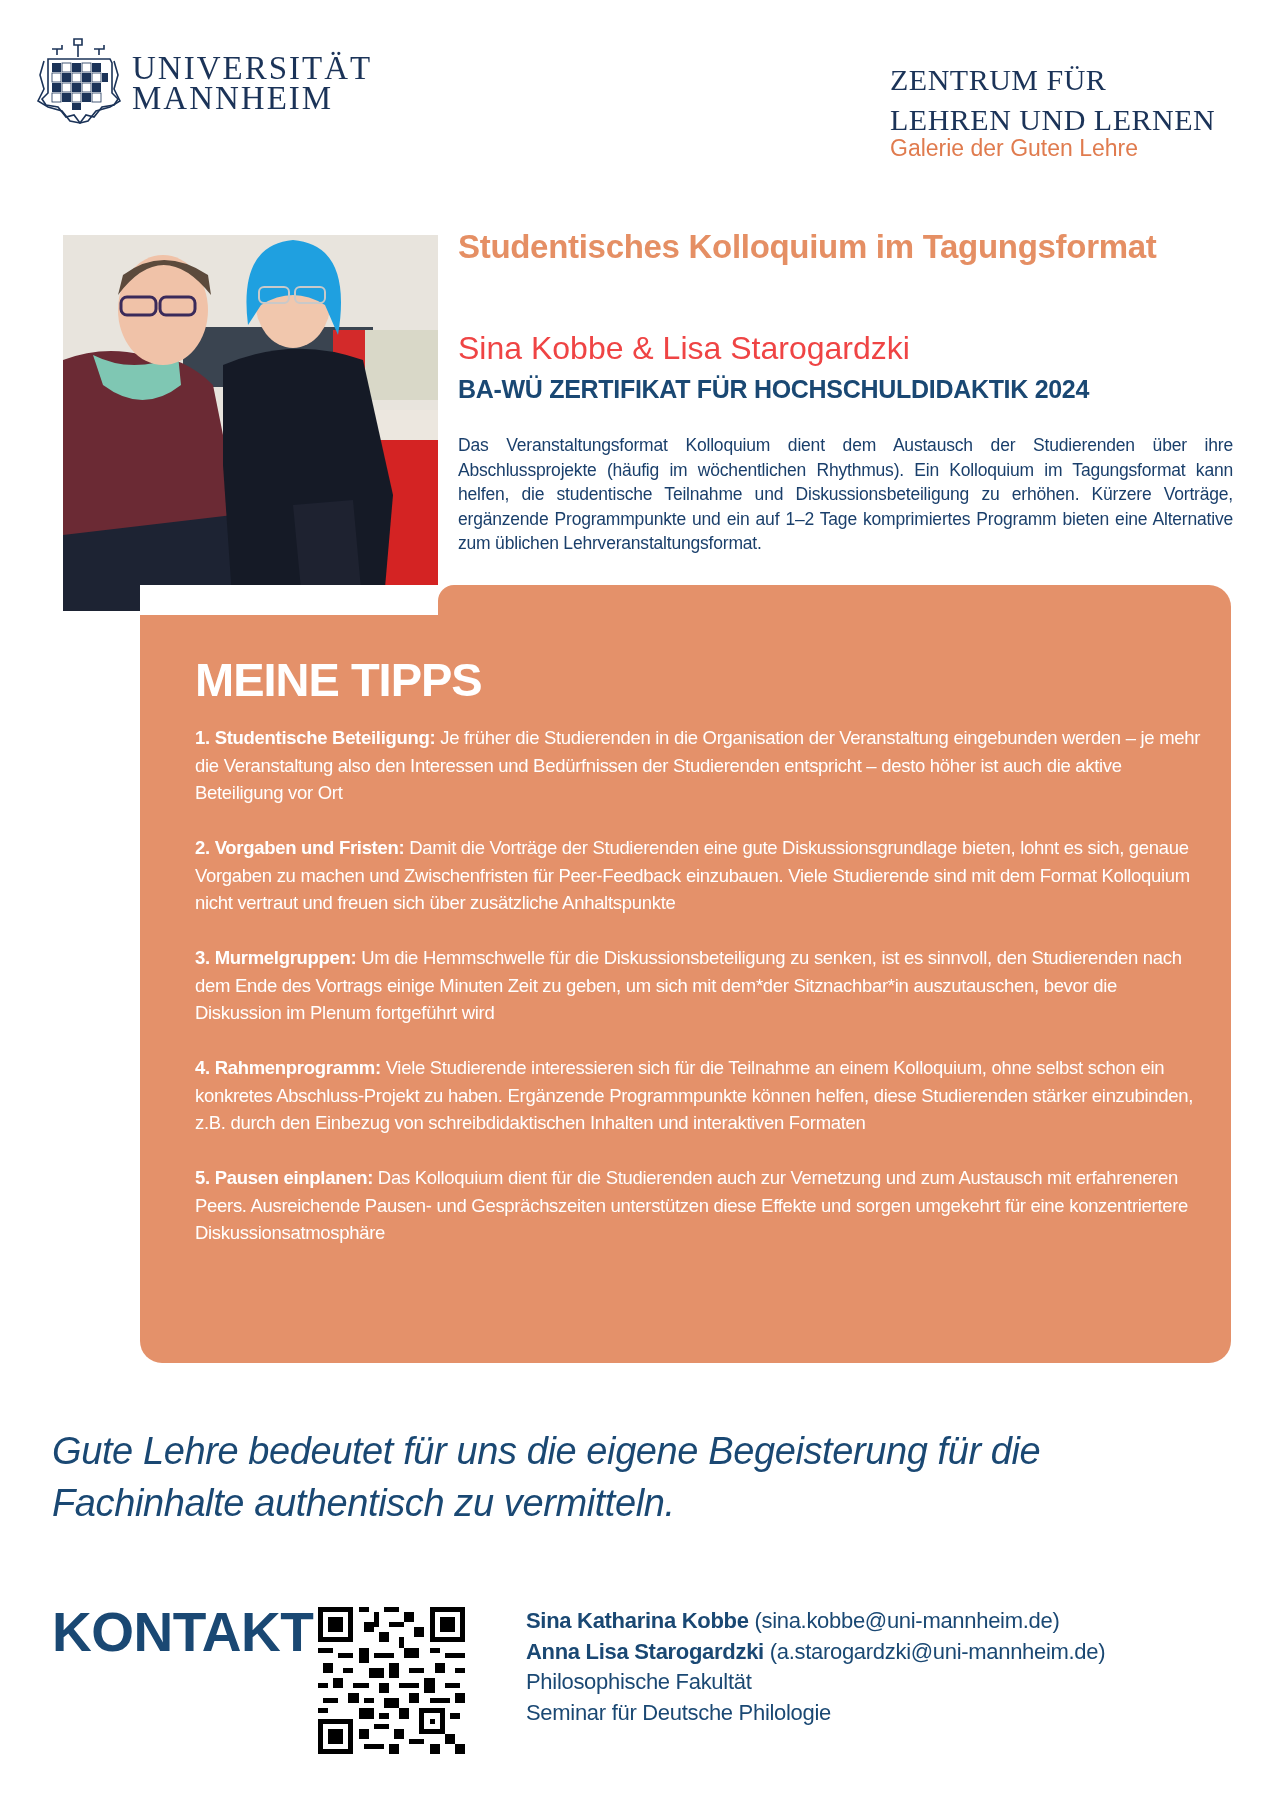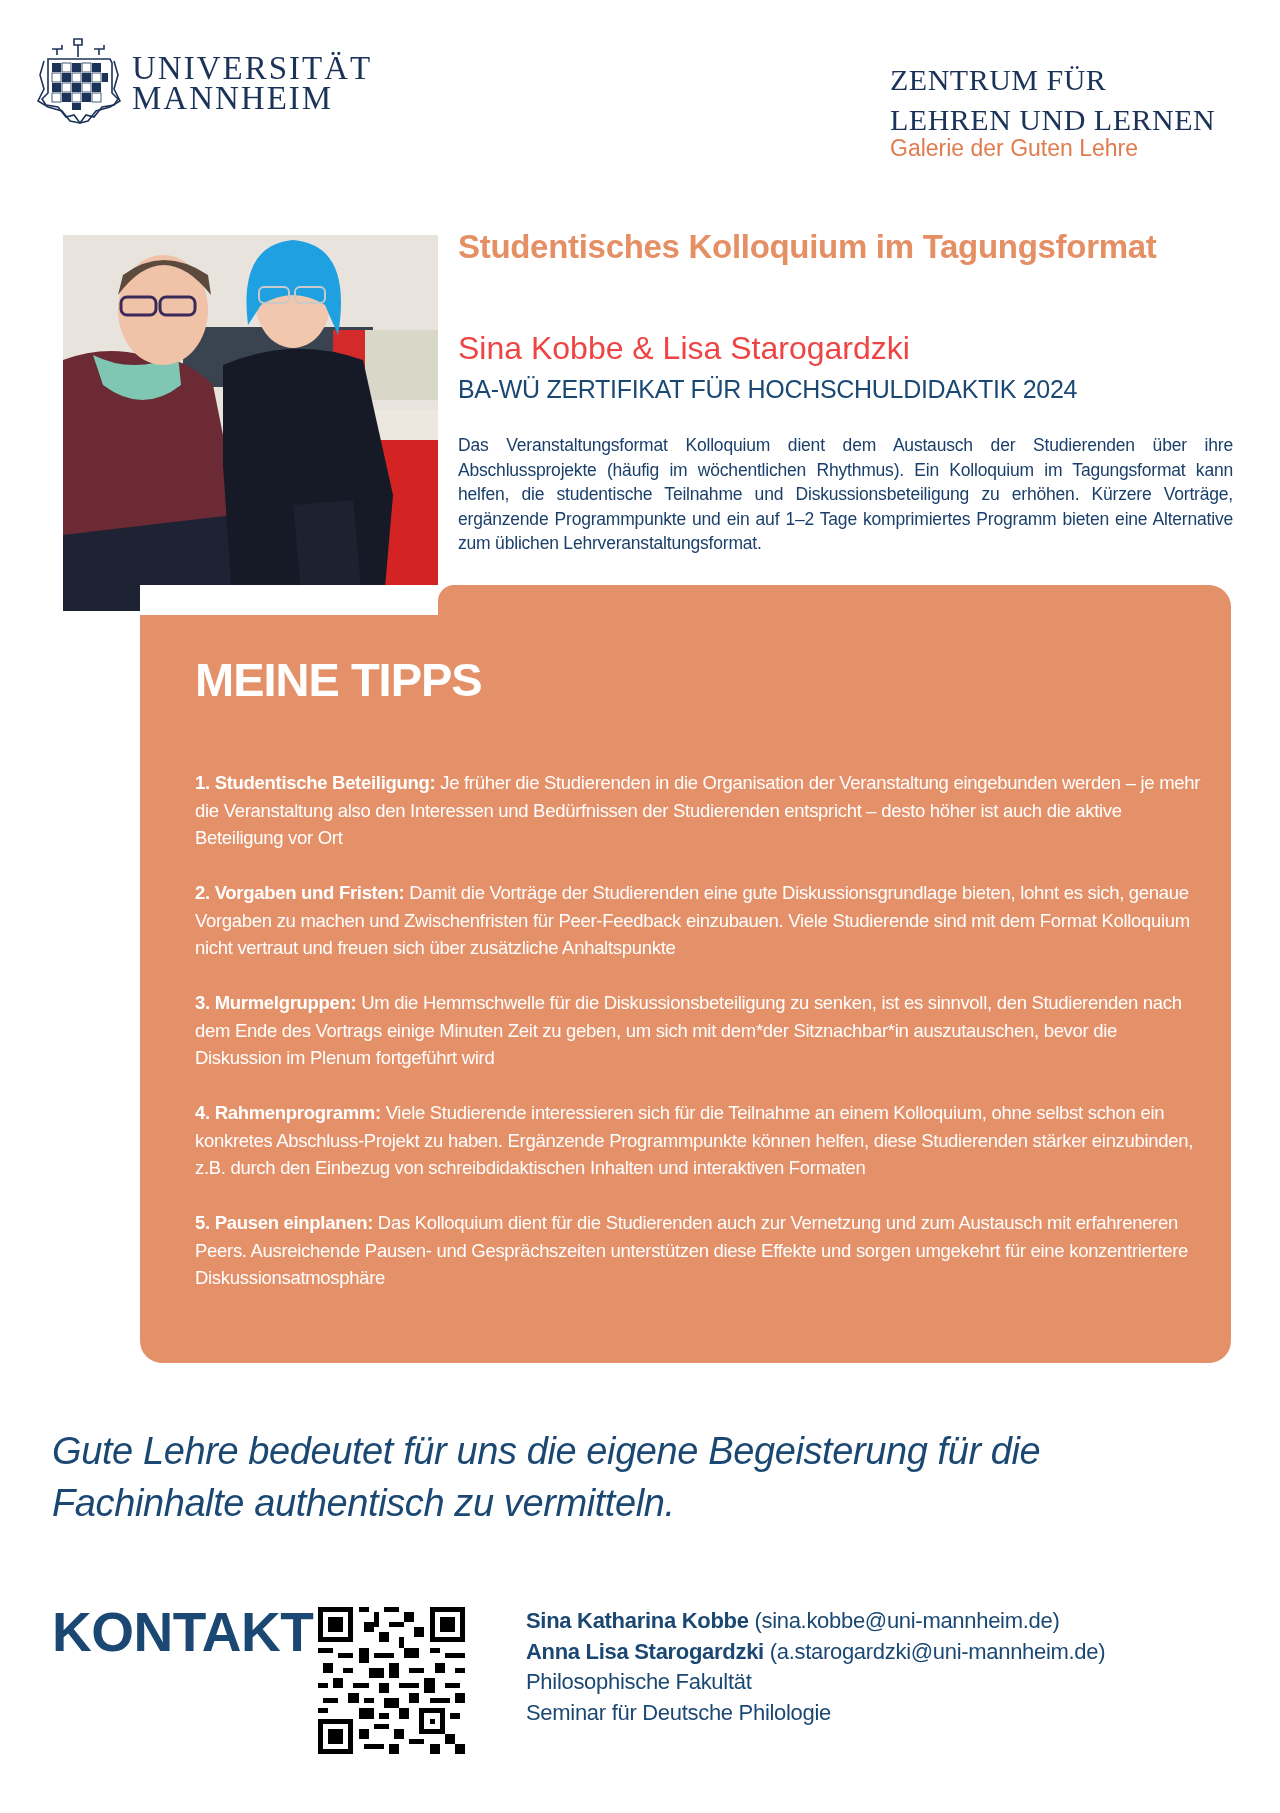--- a/index.html
+++ b/index.html
@@ -13,30 +13,30 @@
   .zentrum { position: absolute; left: 890px; top: 40px; font-family: "Liberation Serif", serif; color: #1b3358; font-size: 30px; line-height: 40px; letter-spacing: 0.5px; margin-top: 20px; }
   .galerie { position: absolute; left: 890px; top: 135px; color: #e07b4e; font-size: 23px; font-weight: normal; }
 
   
   .photo { position: absolute; left: 63px; top: 235px; width: 375px; height: 376px; overflow: hidden; background: #e9e4dc; }
   .photo svg { width: 100%; height: 100%; display: block; }
 
   
   .title { position: absolute; left: 458px; top: 228px; color: #e58f64; font-size: 33px; font-weight: bold; letter-spacing: -0.3px; }
   .authors { position: absolute; left: 458px; top: 330px; font-size: 32px; font-weight: normal; color: #ef4444; }
-  .cert { position: absolute; left: 458px; top: 375px; font-size: 25px; font-weight: normal; color: #1a4873; letter-spacing: -0.3px; }
+  .cert { position: absolute; left: 458px; top: 375px; font-size: 25px; font-weight: bold; color: #1a4873; letter-spacing: -0.3px; }
   .intro { position: absolute; left: 458px; top: 433px; width: 775px; font-size: 17.5px; line-height: 24.5px; color: #1a3f6b; text-align: justify; letter-spacing: -0.2px; }
 
   
   .tips-box { position: absolute; left: 140px; top: 585px; width: 1091px; height: 778px; background: #e4916a; border-radius: 22px; }
   .tips-notch { position: absolute; left: 140px; top: 585px; width: 300px; height: 30px; background: #ffffff; }
   .tips-notch2 { position: absolute; left: 438px; top: 585px; width: 30px; height: 30px; background: #ffffff; }
   .tips-notch2::after { content: ""; position: absolute; left: 0; top: 0; width: 30px; height: 30px; background: #e4916a; border-top-left-radius: 16px; }
   .tips-heading { position: absolute; left: 195px; top: 652px; color: #ffffff; font-size: 47px; font-weight: bold; letter-spacing: -1px; }
-  .tips-list { position: absolute; left: 195px; top: 724px; width: 1010px; color: #ffffff; font-size: 18.5px; line-height: 27.5px; letter-spacing: -0.3px; margin-top: 45px; }
+  .tips-list { position: absolute; left: 195px; top: 724px; width: 1010px; color: #ffffff; font-size: 18.5px; line-height: 27.5px; letter-spacing: -0.3px; }
   .tip { margin-bottom: 27.5px; }
   .tip b { font-weight: bold; }
 
   
   .quote { position: absolute; left: 52px; top: 1425px; width: 1150px; color: #1a4873; font-style: italic; font-size: 38px; line-height: 52px; letter-spacing: -0.4px; }
 
   
   .kontakt { position: absolute; left: 52px; top: 1600px; font-size: 55px; font-weight: bold; color: #1a4873; letter-spacing: -0.5px; }
   .qr { position: absolute; left: 318px; top: 1607px; width: 147px; height: 147px; }
   .contact { position: absolute; left: 526px; top: 1606px; font-size: 22px; line-height: 30.5px; color: #1a4873; letter-spacing: -0.3px; }

